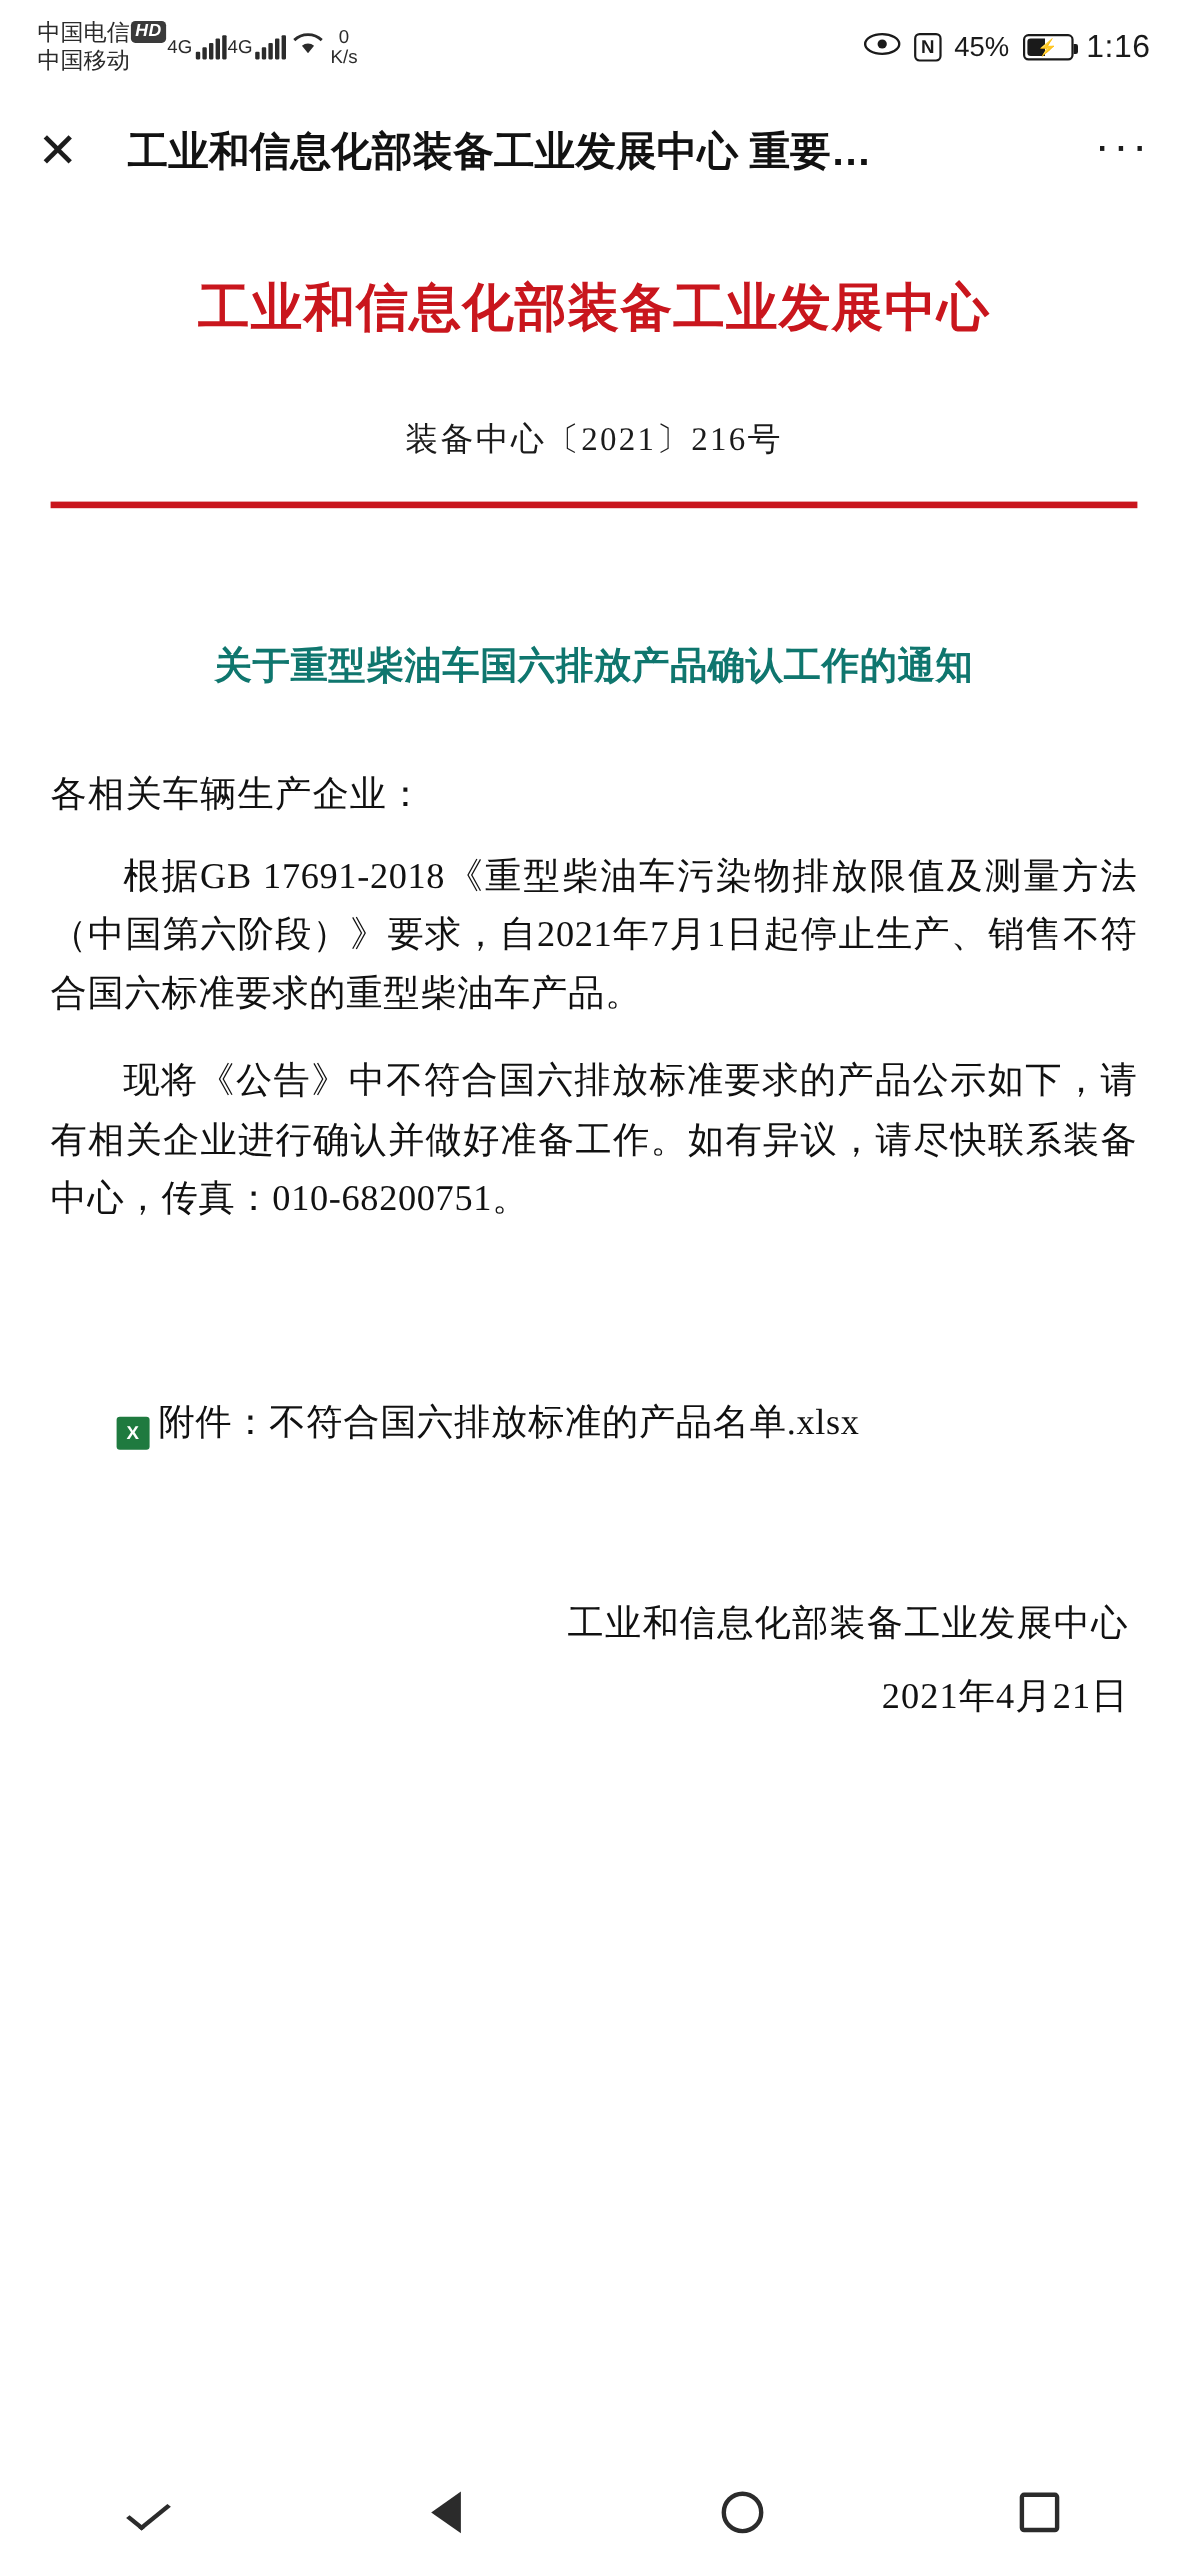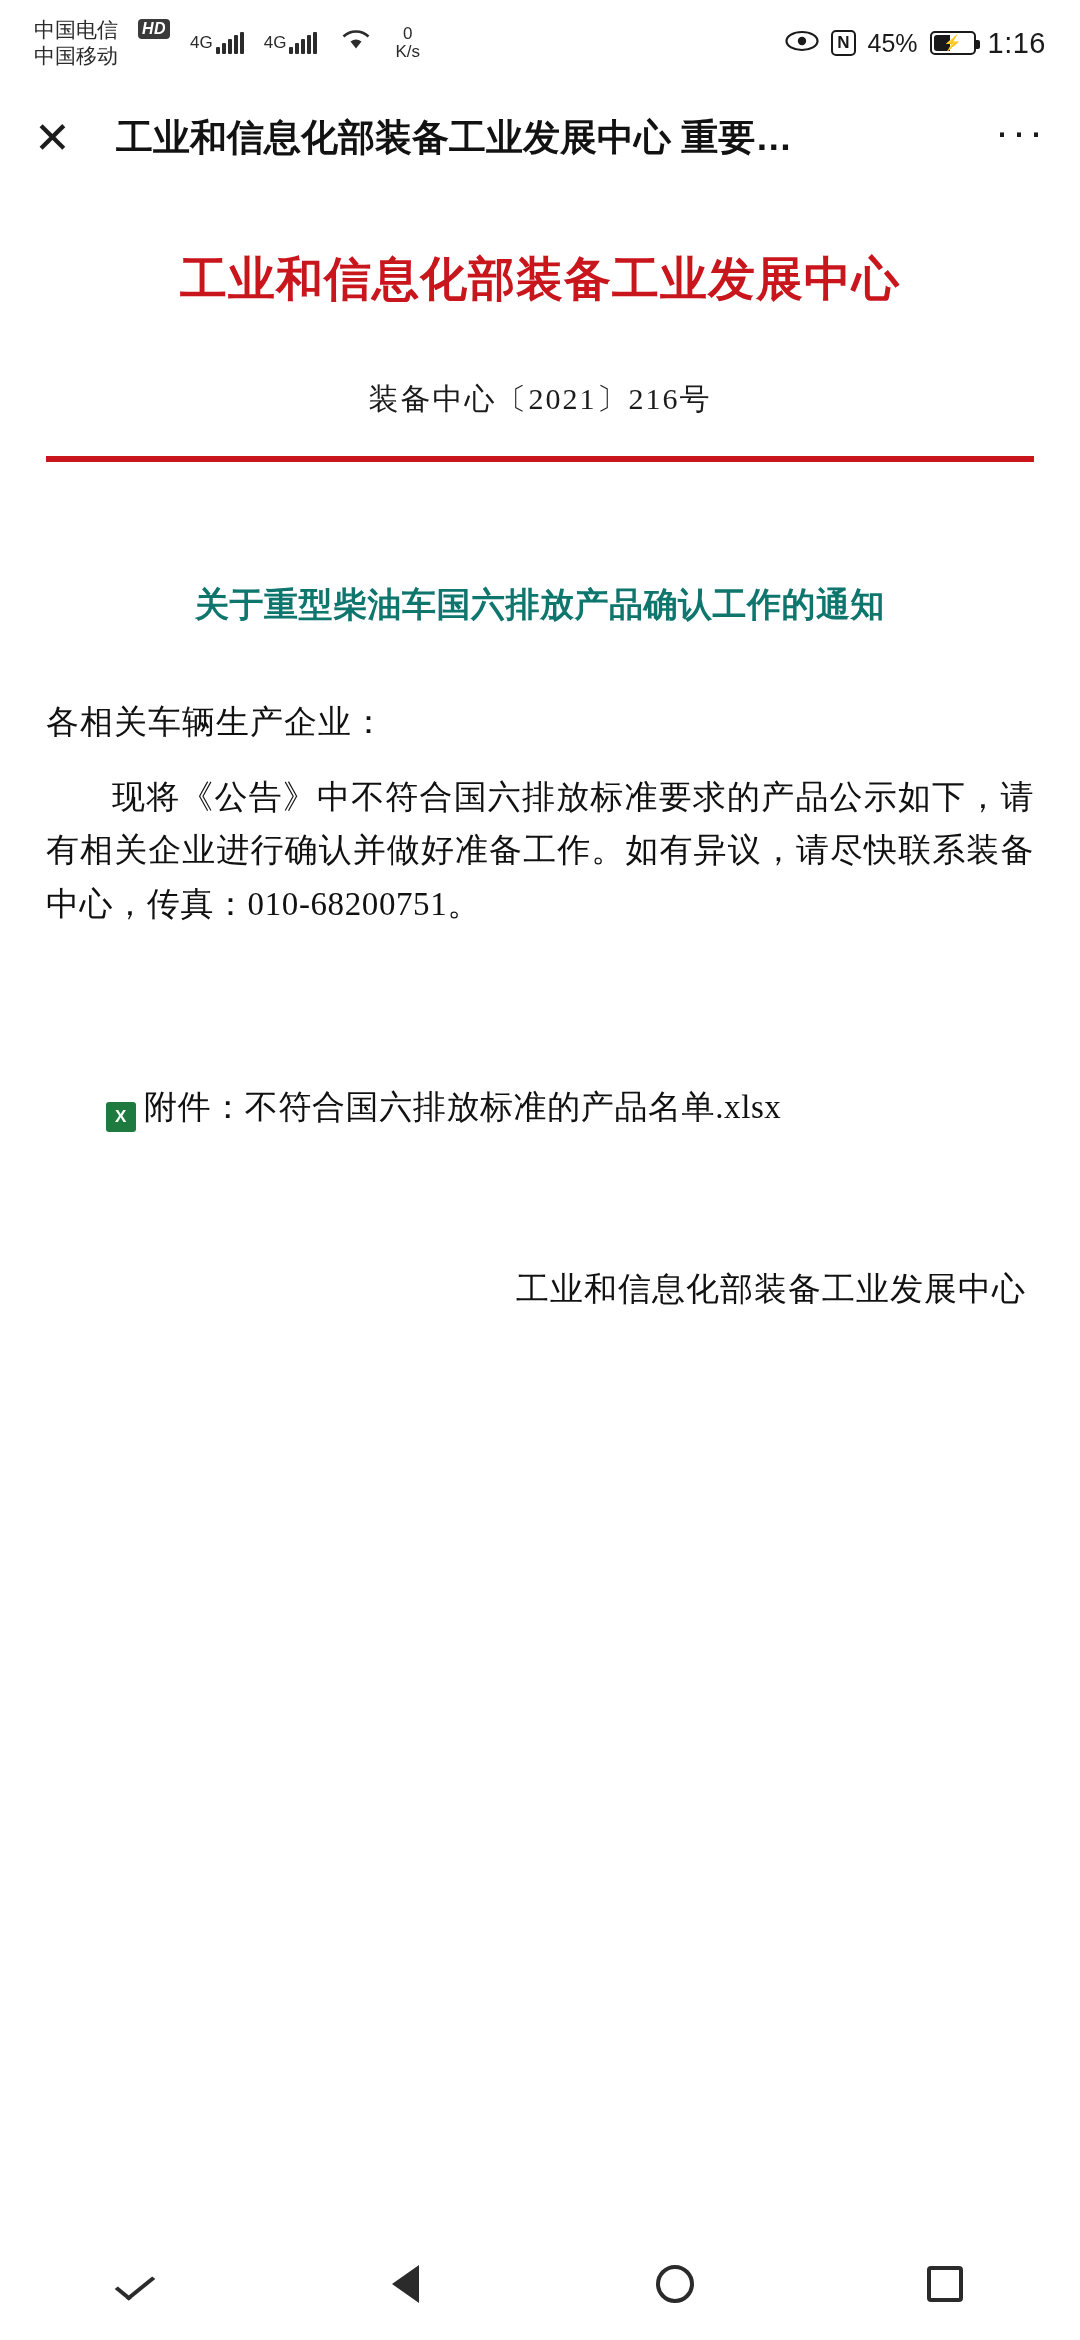--- a/index.html
+++ b/index.html
@@ -16,21 +16,21 @@
     height: 86px;
     display: flex;
     align-items: center;
     padding: 0 34px;
     font-size: 21px;
     color: #1a1a1a;
   }
   .status-left {
     display: flex;
     align-items: center;
-    gap: 20px;
+    gap: 1px;
   }
   .carriers {
     display: flex;
     flex-direction: column;
     line-height: 1.22;
     font-size: 21px;
     color: #2b2b2b;
   }
   .hd-badge {
     background: #3a3a3a;
@@ -344,28 +344,30 @@
 
 <div class="doc">
   <div class="doc-org">工业和信息化部装备工业发展中心</div>
   <div class="doc-number">装备中心〔2021〕216号</div>
   <div class="red-rule"></div>
 
   <div class="doc-title">关于重型柴油车国六排放产品确认工作的通知</div>
 
   <div class="doc-salutation">各相关车辆生产企业：</div>
 
+  <p class="doc-para">根据GB 17691-2018《重型柴油车污染物排放限值及测量方法（中国第六阶段）》要求，自2021年7月1日起停止生产、销售不符合国六标准要求的重型柴油车产品。</p>
   <p class="doc-para">现将《公告》中不符合国六排放标准要求的产品公示如下，请有相关企业进行确认并做好准备工作。如有异议，请尽快联系装备中心，传真：010-68200751。</p>
 
   <div class="attachment">
     <span class="xls-icon">X</span><span>附件：不符合国六排放标准的产品名单.xlsx</span>
   </div>
 
   <div class="sign-block">
     <div>工业和信息化部装备工业发展中心</div>
+    <div>2021年4月21日</div>
   </div>
 </div>
 
 <div class="nav-bar">
   <div class="nav-item">
     <span class="chev"></span>
   </div>
   <div class="nav-item">
     <span class="tri"></span>
   </div>

